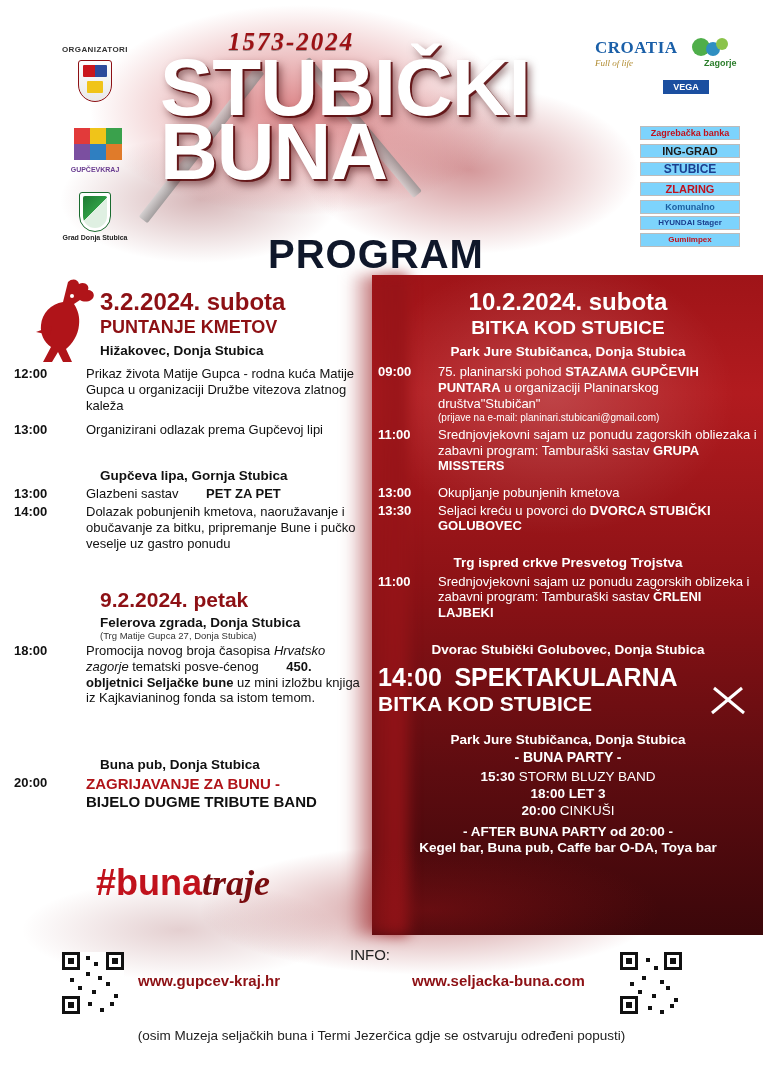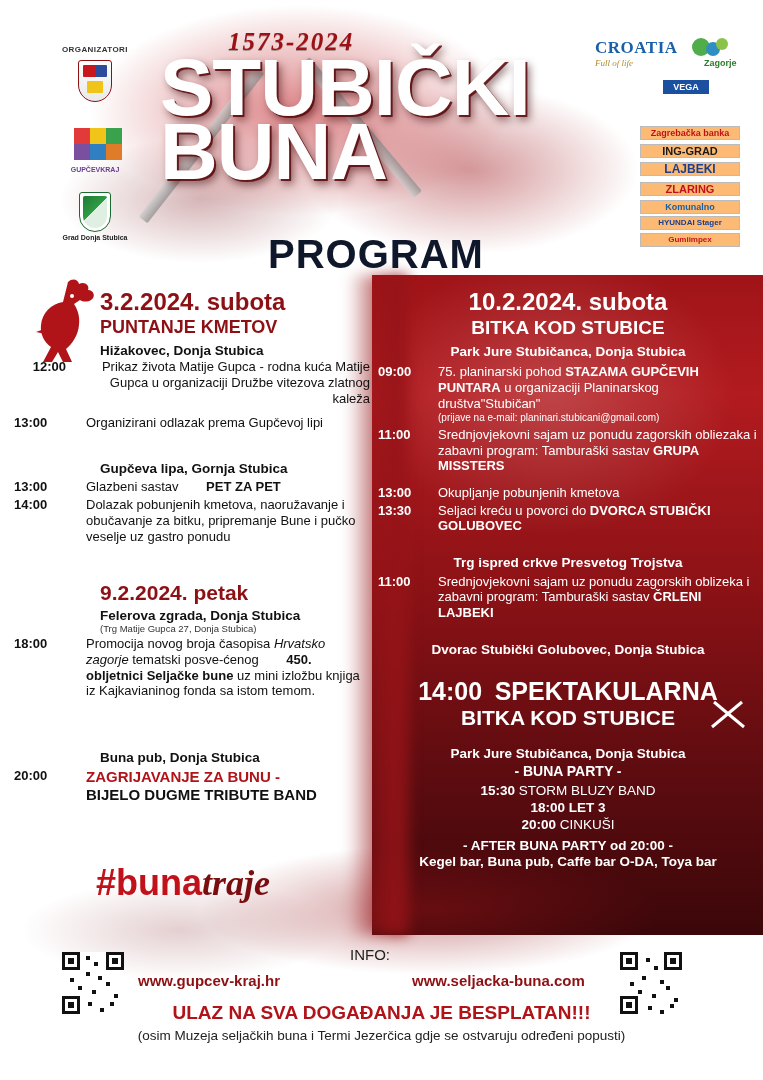--- a/index.html
+++ b/index.html
@@ -125,21 +125,21 @@
     position:absolute; left:595px; top:38px; width:88px; height:28px;
   }
   .croatia-word {
     font-family:"Liberation Serif", serif; font-weight:bold; font-size:17px;
     color:#1a5fa8; letter-spacing:0.5px;
   }
   .croatia-sub { font-family:"Liberation Serif", serif; font-style:italic; font-size:9px; color:#b08a2e; }
   .zagorje-logo { position:absolute; left:690px; top:38px; width:62px; height:34px; }
   .zagorje-dot { position:absolute; border-radius:50%; }
   .spon-pill {
-    position:absolute; border:1px solid #bbb; background:#fdba74;
+    position:absolute; border:1px solid #bbb; background:#7dd3fc;
     font-size:9px; font-weight:bold; text-align:center;
     line-height:12px; height:14px;
   }
 
   
   .rooster { position:absolute; left:28px; top:276px; width:74px; height:86px; }
 
   
   .col-left { position:absolute; left:14px; top:288px; width:356px; }
   .date-head {
@@ -237,41 +237,41 @@
   </div>
   <div class="zagorje-logo">
     <div class="zagorje-dot" style="left:2px;  top:0px;  width:18px; height:18px; background:#4fae4a;"></div>
     <div class="zagorje-dot" style="left:16px; top:4px;  width:14px; height:14px; background:#2f8fc1;"></div>
     <div class="zagorje-dot" style="left:26px; top:0px;  width:12px; height:12px; background:#8bc34a;"></div>
     <div style="position:absolute; left:14px; top:20px; font-size:9px; font-weight:bold; color:#2a7d2a;">Zagorje</div>
   </div>
   <div class="spon-pill" style="left:663px; top:80px; width:46px; background:#1b4fa0; color:#fff; border-color:#1b4fa0;">VEGA</div>
   <div class="spon-pill" style="left:640px; top:126px; width:100px; color:#c1121c;">Zagrebačka banka</div>
   <div class="spon-pill" style="left:640px; top:144px; width:100px; color:#1a1a1a; font-size:11px;">ING-GRAD</div>
-  <div class="spon-pill" style="left:640px; top:162px; width:100px; color:#1b3f8f; font-size:12px;">LAJBEKI</div>
+  <div class="spon-pill" style="left:640px; top:162px; width:100px; color:#1b3f8f; font-size:12px;">STUBICE</div>
   <div class="spon-pill" style="left:640px; top:182px; width:100px; color:#c1121c; font-size:11px;">ZLARING</div>
   <div class="spon-pill" style="left:640px; top:200px; width:100px; color:#1b5fa0;">Komunalno</div>
   <div class="spon-pill" style="left:640px; top:216px; width:100px; color:#1b3f8f; font-size:8px;">HYUNDAI Stager</div>
   <div class="spon-pill" style="left:640px; top:233px; width:100px; color:#c1121c; font-size:8px;">Gumiimpex</div>
 
   <svg class="rooster" viewBox="0 0 74 86">
     <path d="M40 6 c4 -4 10 -3 11 2 c5 -3 11 1 9 6 c6 0 8 7 3 10 c-3 2 -8 2 -11 0 l-6 4 c4 6 6 13 5 21 c-1 10 -6 18 -13 24 l6 13 h-9 l-5 -10 l-6 10 h-9 l8 -15 c-7 -5 -11 -13 -10 -22 c1 -12 10 -21 22 -23 z" fill="#b01419"></path>
     <path d="M24 50 l-16 6 l14 3 z" fill="#b01419"></path>
     <circle cx="44" cy="20" r="2" fill="#fff"></circle>
   </svg>
 
   <div class="col-left">
 
     <div style="margin-left:86px;">
       <div class="date-head">3.2.2024. subota</div>
       <div class="sub-head" style="margin-top:1px;">PUNTANJE KMETOV</div>
       <div class="place" style="margin-top:5px;">Hižakovec, Donja Stubica</div>
     </div>
 
-    <div class="row" style="margin-top:1px; min-height:54px;text-align:right;">
+    <div class="row" style="margin-top:8px; min-height:54px;">
       <span class="time">12:00</span>
       <span class="rtext" style="display:block;">Prikaz života Matije Gupca - rodna kuća Matije Gupca u organizaciji Družbe vitezova zlatnog kaleža</span>
     </div>
     <div class="row" style="margin-top:2px; min-height:34px;">
       <span class="time">13:00</span>
       <span class="rtext" style="display:block;">Organizirani odlazak prema Gupčevoj lipi</span>
     </div>
 
     <div class="place" style="margin-left:86px; margin-top:12px;">Gupčeva lipa, Gornja Stubica</div>
 
@@ -347,21 +347,21 @@
 
     <div class="r-row" style="margin-top:4px; min-height:56px;">
       <span class="r-time">11:00</span>
       <span class="r-text" style="display:block;">
         <span>Srednjovjekovni sajam uz ponudu zagorskih oblizeka i zabavni program: Tamburaški sastav </span><span style="font-weight:bold;">ČRLENI LAJBEKI</span>
       </span>
     </div>
 
     <div class="r-place" style="margin-top:12px;">Dvorac Stubički Golubovec, Donja Stubica</div>
 
-    <div style="margin-top:20px; text-align:center; position:relative;">
+    <div style="margin-top:6px; position:relative;">
       <span class="spek">14:00</span>
       <span class="spek" style="margin-left:8px;">SPEKTAKULARNA</span>
       <div class="spek2">BITKA KOD STUBICE</div>
       <svg style="position:absolute; right:10px; top:22px; width:40px; height:32px;" viewBox="0 0 40 32">
         <line x1="4" y1="28" x2="34" y2="3" stroke="#ffffff" stroke-width="3"></line>
         <line x1="6" y1="3" x2="36" y2="28" stroke="#ffffff" stroke-width="3"></line>
       </svg>
     </div>
 
     <div class="r-place" style="margin-top:16px;">Park Jure Stubičanca, Donja Stubica</div>
@@ -428,16 +428,15 @@
     <i style="left:54px;top:46px;width:4px;height:4px;"></i>
     <i style="left:28px;top:54px;width:4px;height:4px;"></i>
     <i style="left:40px;top:58px;width:4px;height:4px;"></i>
     <i style="left:50px;top:52px;width:4px;height:4px;"></i>
   </div>
 
   <div class="info-label">INFO:</div>
   <div class="url" style="left:138px; top:972px;">www.gupcev-kraj.hr</div>
   <div class="url" style="left:412px; top:972px;">www.seljacka-buna.com</div>
 
-  <div class="ulaz">ULAZ NA SVA DOGAĐANJA JE BESPLATAN!!!</div>
   <div class="ulaz-sub">(osim Muzeja seljačkih buna i Termi Jezerčica gdje se ostvaruju određeni popusti)</div>
 
 </div>
 
 </body></html>

